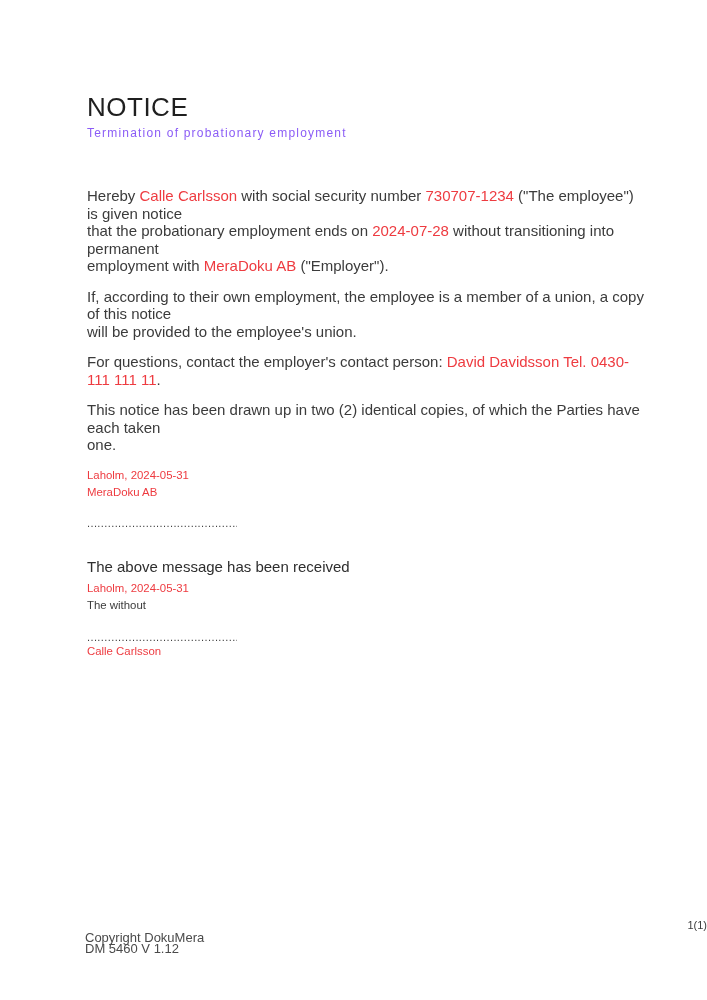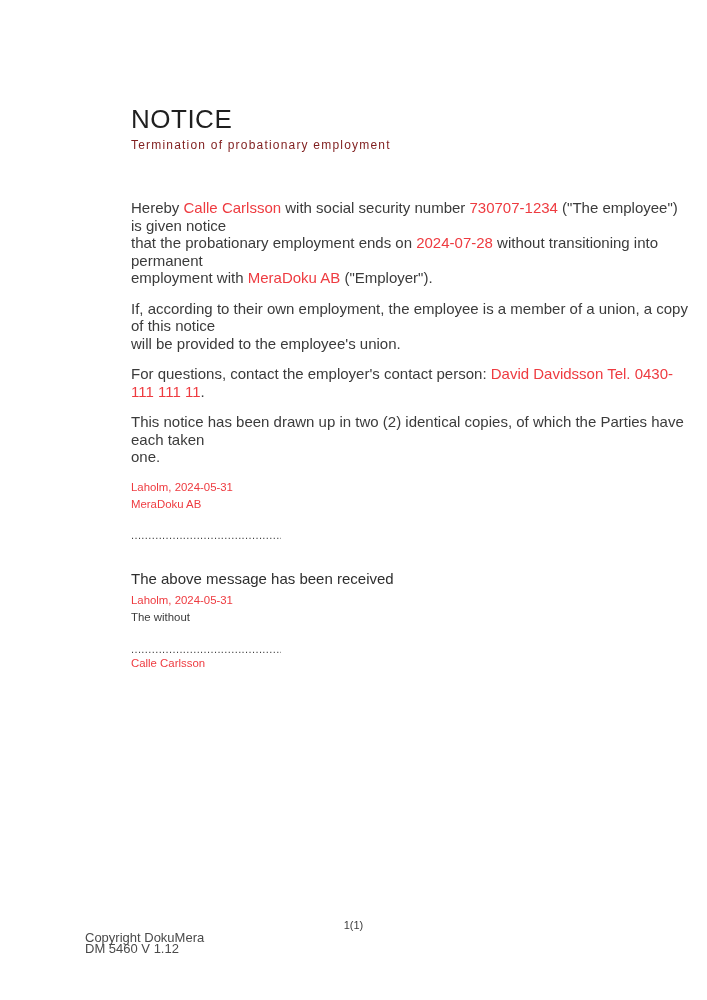--- a/index.html
+++ b/index.html
@@ -16,37 +16,36 @@
   }
   .page {
     position: relative;
     width: 707px;
     height: 1000px;
     background: #ffffff;
   }
   .content {
     position: absolute;
     left: 87px;
-    top: 16px;
+    top: 4px;
     width: 560px;
-    margin-left: 44px;
   }
   .doc-title {
     margin: 88px 0 0 0;
     font-size: 26px;
     font-weight: 500;
     letter-spacing: 0.5px;
     color: #1f1f1f;
     line-height: 30px;
   }
   .doc-subtitle {
     margin-top: 3px;
     font-size: 12px;
     letter-spacing: 1.2px;
-    color: #7f1d1d;
+    color: #8b5cf6;
     line-height: 16px;
   }
   .para {
     font-size: 15px;
     line-height: 17.5px;
     color: #3b3b3b;
     margin: 0 0 13px 0;
   }
   .para.first {
     margin-top: 46px;
@@ -86,21 +85,21 @@
     line-height: 22px;
   }
   .received-lines {
     margin-top: 2px;
   }
   .footer-pagenum {
     position: absolute;
     top: 919px;
     left: 0;
     width: 707px;
-    text-align: center;
+    text-align: right;
     font-size: 11px;
     color: #3c3c3c;
   }
   .footer-copyright {
     position: absolute;
     left: 85px;
     top: 933px;
     font-size: 13px;
     line-height: 10.5px;
     color: #4a4a4a;

